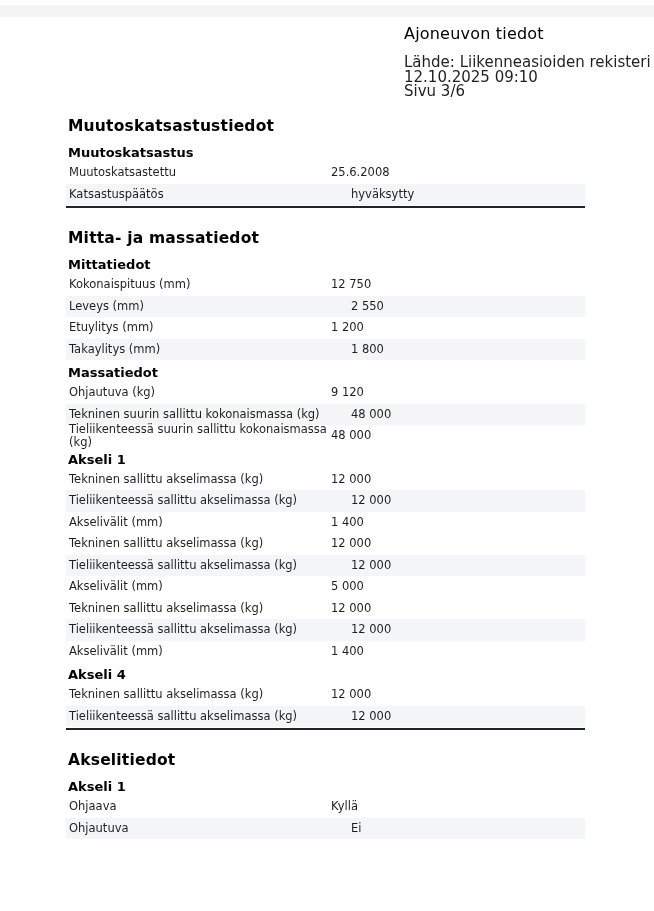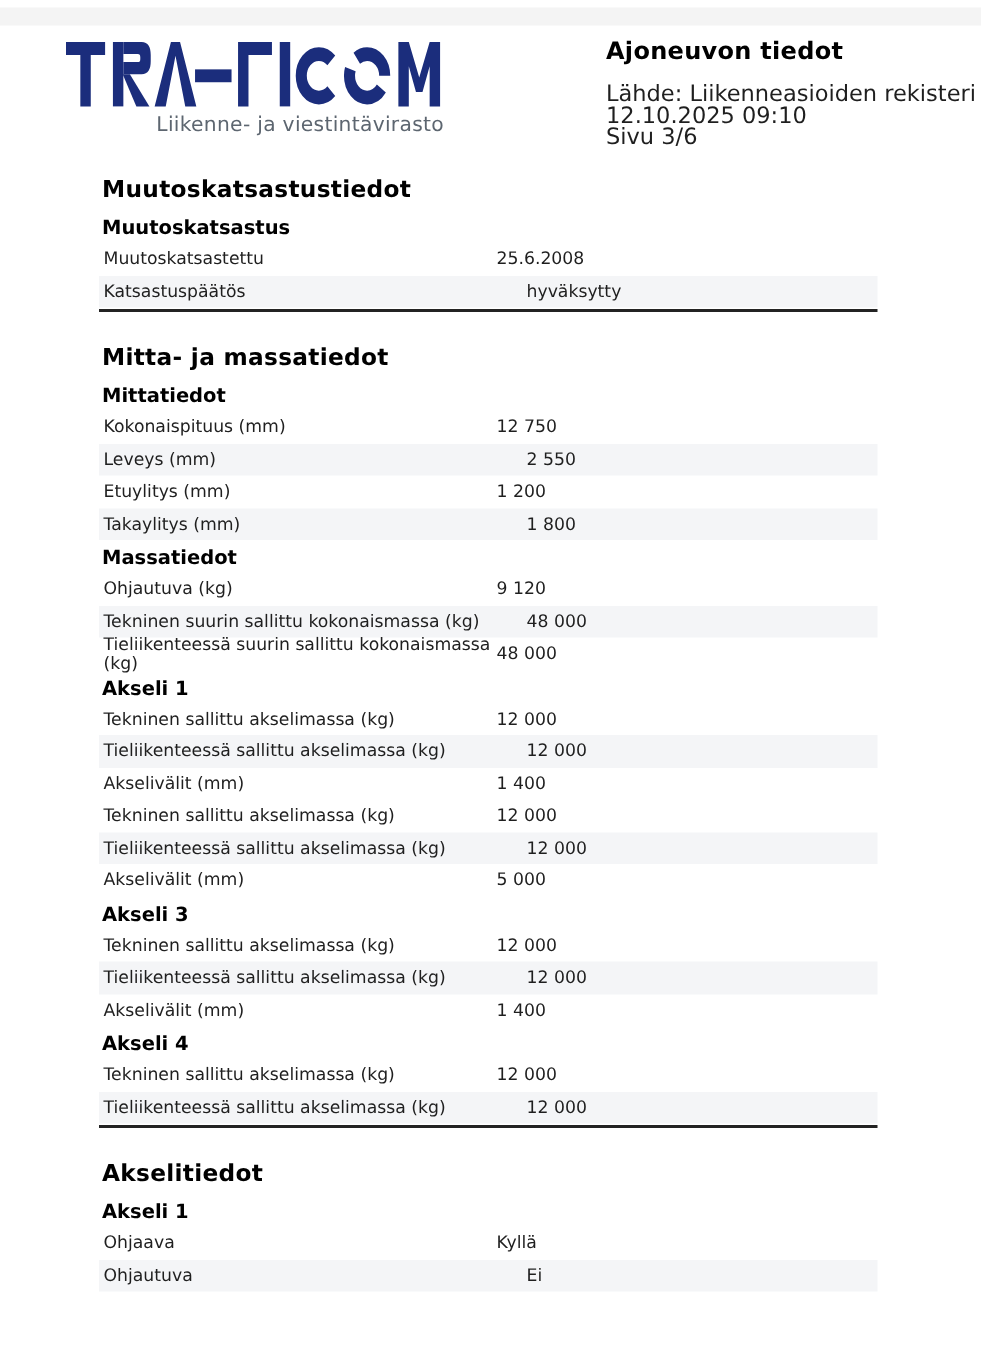--- a/index.html
+++ b/index.html
@@ -27,21 +27,21 @@
   }
   .doc-header{position:relative;height:96px;}
   .logo{position:absolute;left:44px;top:28px;width:252px;}
   .logo svg{display:block;width:252px;height:44px;}
   .logo-subtitle{
     margin-top:3px;text-align:right;
     font-size:13.5px;line-height:16px;color:var(--subtitle);letter-spacing:.2px;
   }
   .header-meta{position:absolute;left:404px;top:24px;}
   .doc-title{
-    margin:0;font-size:16px;line-height:19px;font-weight:bold;
+    margin:0;font-size:16px;line-height:19px;font-weight:normal;
     color:var(--heading-text);letter-spacing:.2px;
   }
   .meta-line{font-size:15px;line-height:14.5px;color:var(--body-text);}
   .meta-line.first{margin-top:12px;}
   main{margin:0 69px 0 66px;}
   .section-title{
     font-size:15.5px;line-height:19px;font-weight:bold;color:var(--heading-text);
     margin:21px 0 10px;padding-left:2px;letter-spacing:.2px;
   }
   .group-heading{
@@ -58,48 +58,20 @@
   .row .value{flex:1 1 auto;}
   .rule{height:2px;background:var(--rule);margin-top:1px;width:519px;}
 </style>
 </head>
 <body>
 
 <div class="page">
   <div class="top-strip"></div>
 
   <header class="doc-header">
-    <div class="logo">
-
-      <svg viewBox="0 0 290 41" preserveAspectRatio="none" aria-hidden="true">
-        <g fill="var(--brand)">
-
-          <path d="M0,0 H30 V8 H19 V40 H11 V8 H0 Z"></path>
-
-          <rect x="36" y="0" width="8" height="40"></rect>
-          <path d="M44,0 H58 C63,0 65,3 65,8 V12 C65,17 63,20 58,20 H44 V12.5 H55 C56.5,12.5 57,12 57,10.5 V9.5 C57,8 56.5,7.5 55,7.5 H44 Z"></path>
-          <path d="M49,20 L64,40 H54 L43.5,20 Z"></path>
-
-          <path d="M68,40 L80.5,0 H87.5 L100,40 H91.5 L84,8.5 L76.5,40 Z"></path>
-
-          <rect x="99" y="17" width="28" height="8"></rect>
-
-          <path d="M132,0 H158 V8 H140 V40 H132 Z"></path>
-
-          <rect x="164" y="0" width="8" height="40"></rect>
-        </g>
-
-        <circle cx="194" cy="21" r="13.5" fill="none" stroke="var(--brand)" stroke-width="8.5" pathLength="100" stroke-dasharray="75 25" stroke-dashoffset="-12.5"></circle>
-
-        <circle cx="231" cy="21" r="13.5" fill="none" stroke="var(--brand)" stroke-width="8.5" pathLength="100" stroke-dasharray="45 10" stroke-dashoffset="-10"></circle>
-
-        <path fill="var(--brand)" d="M255,40 V0 H263 L271,22 L279,0 H287 V40 H279 V15 L273.5,31 H268.5 L263,15 V40 Z"></path>
-      </svg>
-      <div class="logo-subtitle">Liikenne- ja viestintävirasto</div>
-    </div>
 
     <div class="header-meta">
       <h1 class="doc-title">Ajoneuvon tiedot</h1>
       <div class="meta-line first">Lähde: Liikenneasioiden rekisteri</div>
       <div class="meta-line">12.10.2025 09:10</div>
       <div class="meta-line">Sivu 3/6</div>
     </div>
   </header>
 
   <main id="sections">
@@ -176,21 +148,20 @@
           </div>
           <div class="row striped">
             <span class="label">Tieliikenteessä sallittu akselimassa (kg)</span>
             <span class="value">12 000</span>
           </div>
           <div class="row">
             <span class="label">Akselivälit (mm)</span>
             <span class="value">5 000</span>
           </div>
         </div>
-        <h3 class="group-heading">Akseli 3</h3>
         <div class="table">
           <div class="row">
             <span class="label">Tekninen sallittu akselimassa (kg)</span>
             <span class="value">12 000</span>
           </div>
           <div class="row striped">
             <span class="label">Tieliikenteessä sallittu akselimassa (kg)</span>
             <span class="value">12 000</span>
           </div>
           <div class="row">

